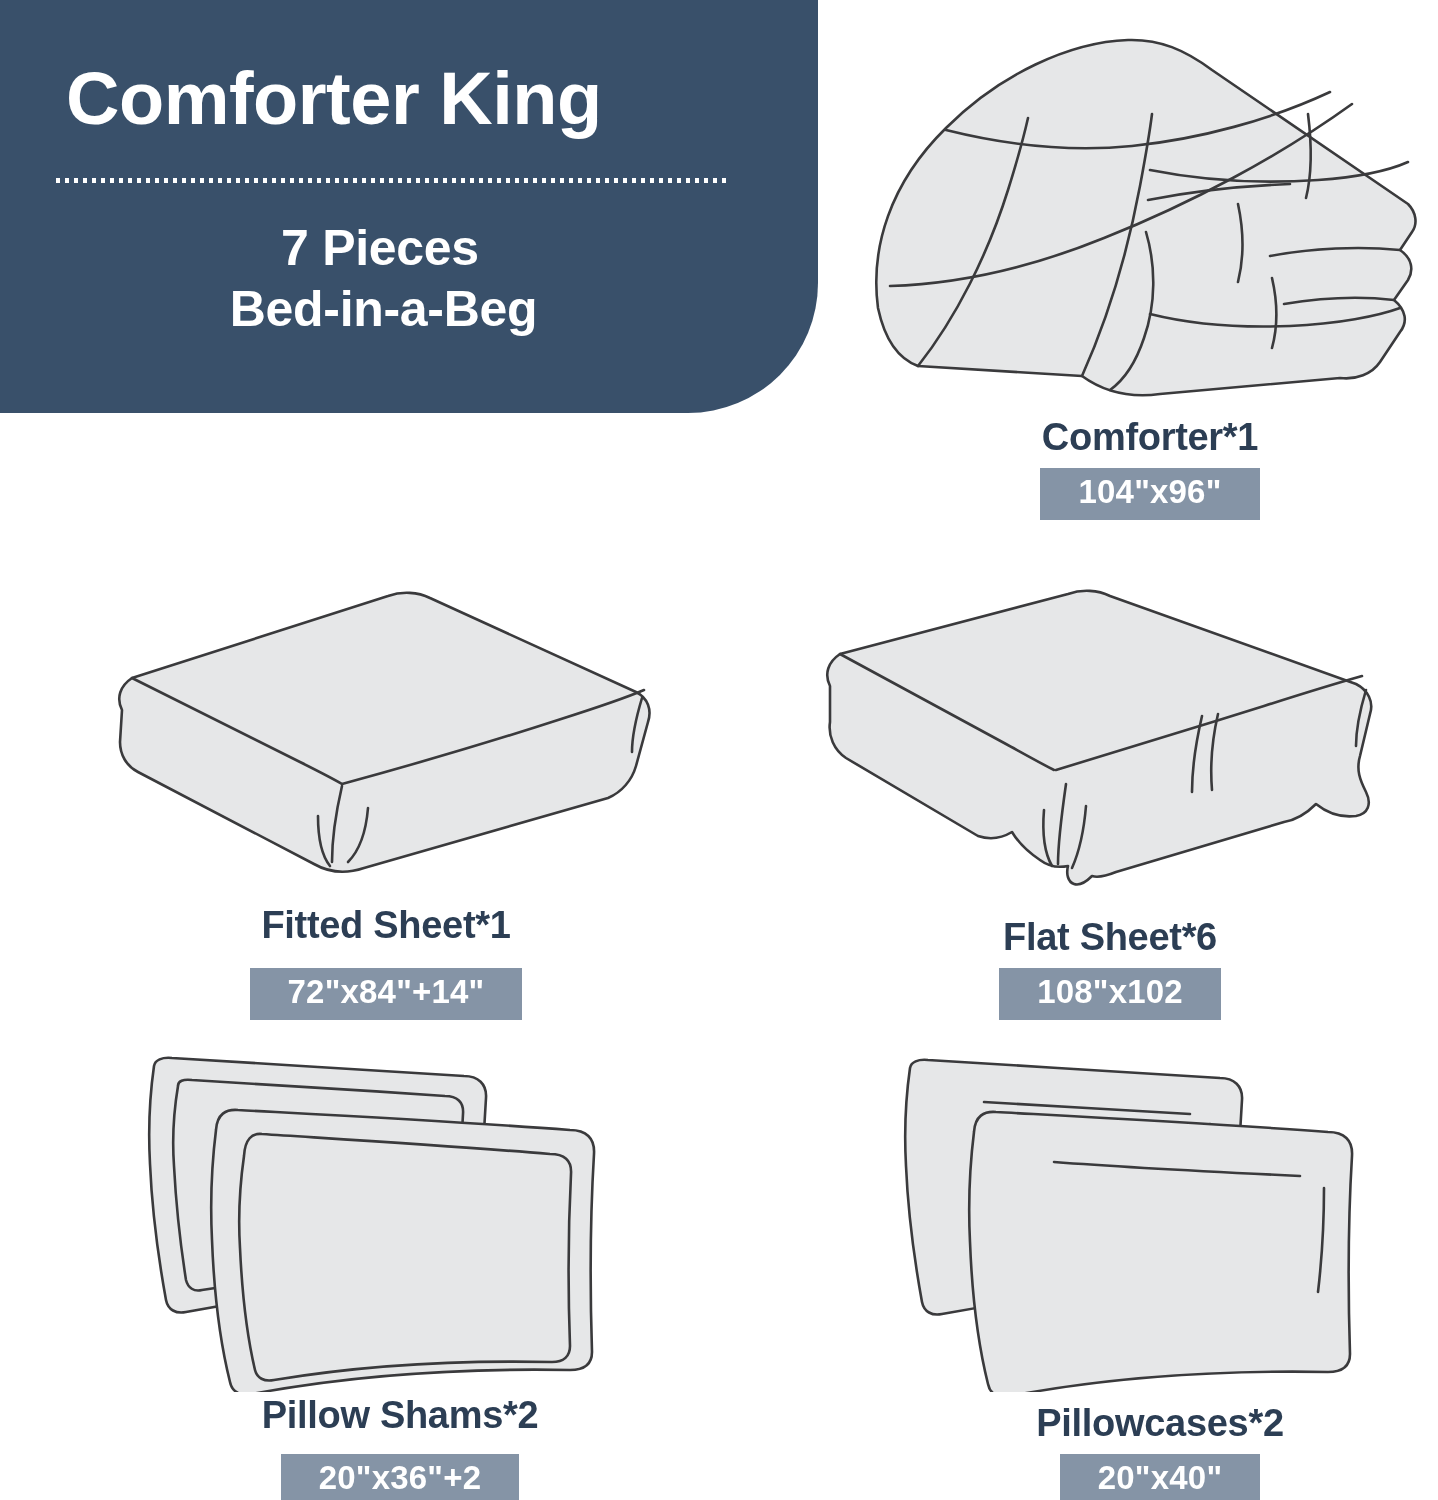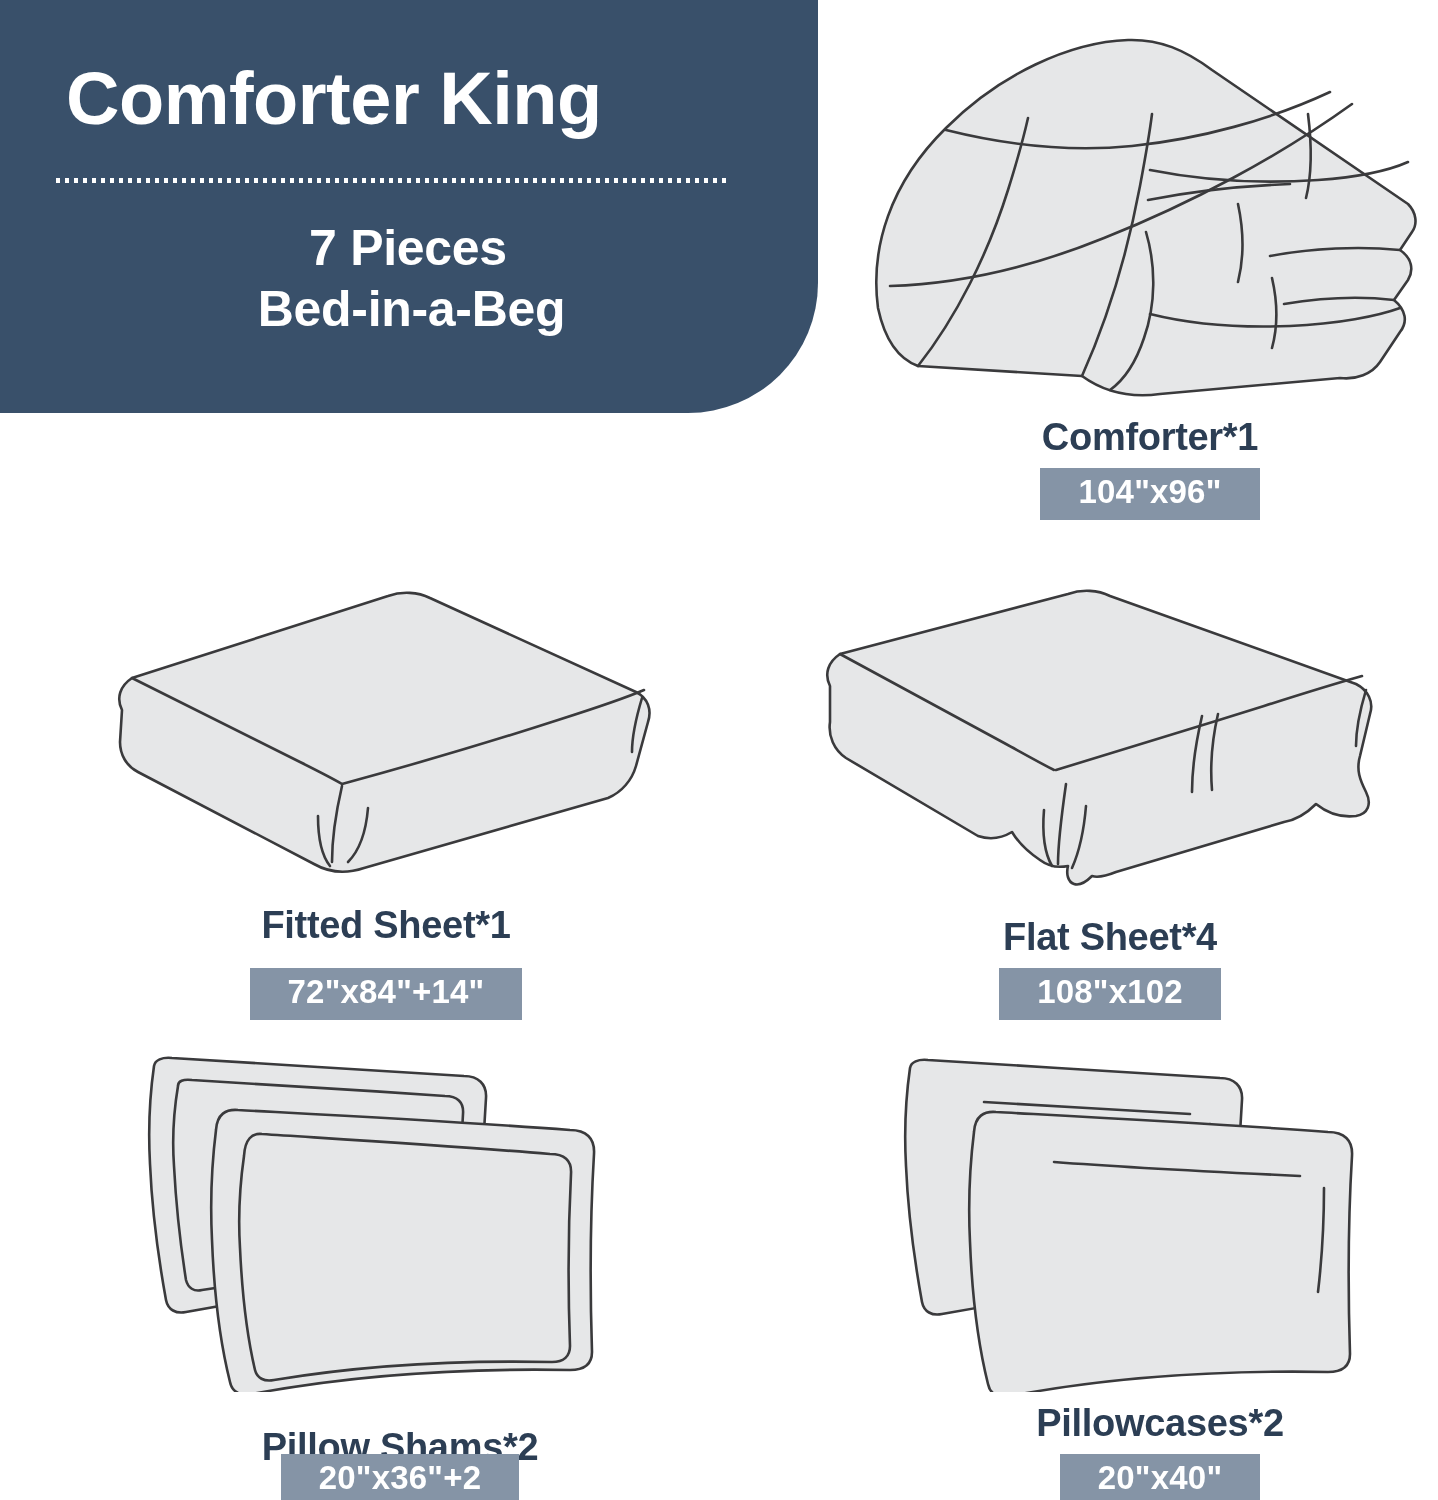--- a/index.html
+++ b/index.html
@@ -52,21 +52,20 @@
     position: absolute;
     left: 0;
     top: 218px;
     width: 760px;
     text-align: center;
     color: #ffffff;
     font-size: 50px;
     font-weight: bold;
     line-height: 1.22;
     letter-spacing: -0.3px;
-    margin-left: 28px;
   }
   .header-sub .line2 { display: block; padding-left: 7px; }
 
   
   .item {
     position: absolute;
   }
   .item-art {
     position: absolute;
     left: 0;
@@ -109,21 +108,21 @@
 
   #item-fitted      { left: 96px;  top: 580px;  width: 580px; }
   #item-fitted      .item-label     { top: 326px; }
   #item-fitted      .item-badge-wrap{ top: 388px; }
 
   #item-flat        { left: 800px; top: 580px;  width: 620px; }
   #item-flat        .item-label     { top: 338px; }
   #item-flat        .item-badge-wrap{ top: 388px; }
 
   #item-shams       { left: 120px; top: 1052px; width: 560px; }
-  #item-shams       .item-label     { top: 344px; margin-top: 32px; }
+  #item-shams       .item-label     { top: 344px; }
   #item-shams       .item-badge-wrap{ top: 402px; }
 
   #item-pillowcases { left: 880px; top: 1052px; width: 560px; }
   #item-pillowcases .item-label     { top: 352px; }
   #item-pillowcases .item-badge-wrap{ top: 402px; }
 
   .line-art {
     fill: #e6e7e8;
     stroke: #3a3a3c;
     stroke-width: 2.6;
@@ -271,21 +270,21 @@
         C 322 170, 394 148, 464 126
         C 514 110, 548 100, 562 96"></path>
       <path class="line-detail" d="M266 204 C 262 232, 258 260, 258 284"></path>
       <path class="line-detail" d="M244 230 C 242 254, 244 272, 252 286"></path>
       <path class="line-detail" d="M286 226 C 284 250, 280 270, 272 288"></path>
       <path class="line-detail" d="M402 136 C 396 162, 392 188, 392 212"></path>
       <path class="line-detail" d="M418 134 C 412 160, 410 186, 412 210"></path>
       <path class="line-detail" d="M566 110 C 560 130, 556 148, 556 166"></path>
     </svg>
   </div>
-  <div class="item-label">Flat Sheet*4</div>
+  <div class="item-label">Flat Sheet*6</div>
   <div class="item-badge-wrap">
     <span class="item-badge">108"x102</span>
   </div>
 </div>
 
 <div class="item" id="item-shams">
   <div class="item-art">
     <svg width="540" height="340" viewBox="0 0 540 340">
 
       <path class="line-art" d="M34 14

